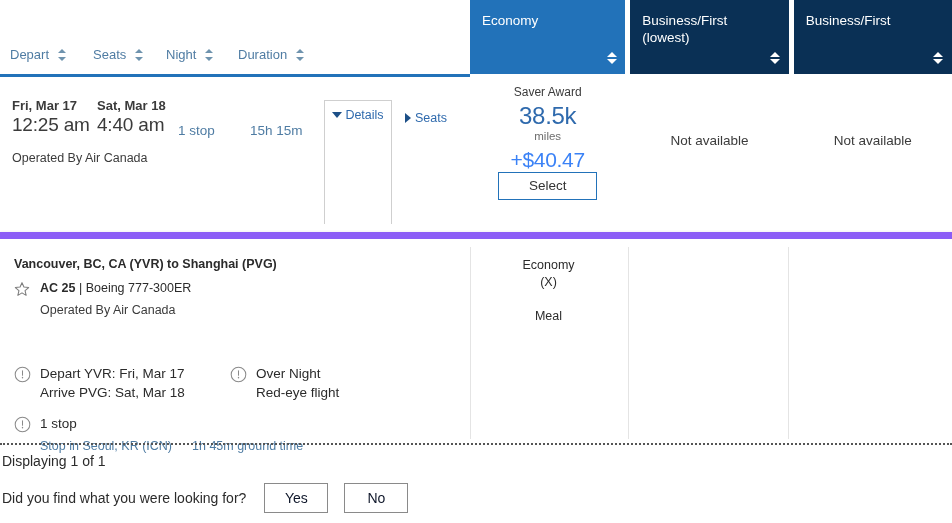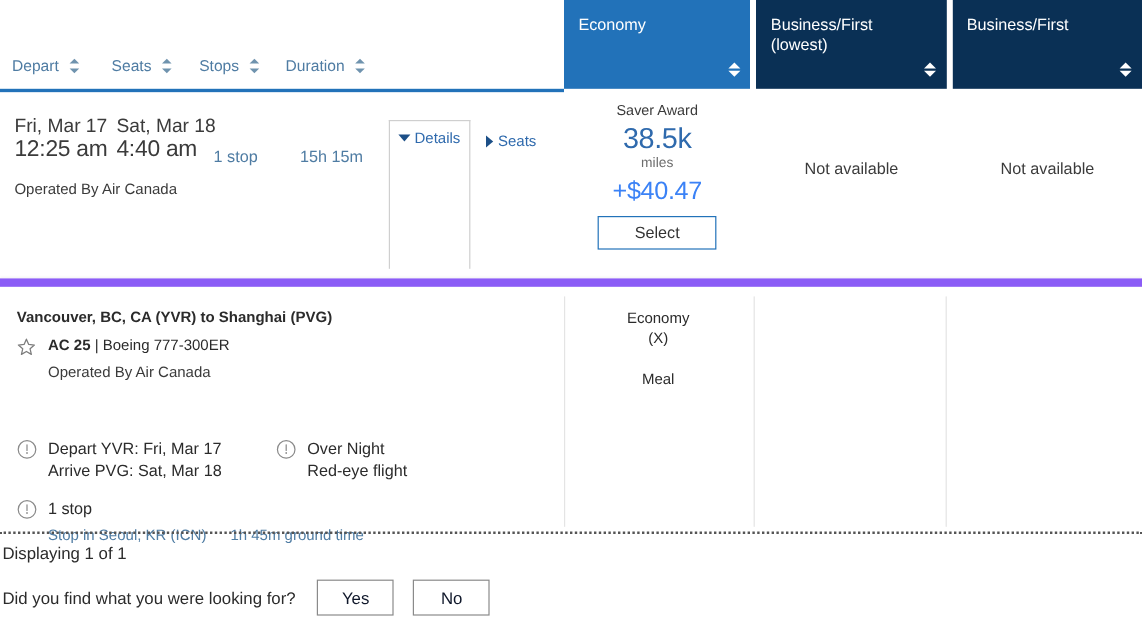--- a/index.html
+++ b/index.html
@@ -123,24 +123,24 @@
     position: absolute;
     top: 22px;
     left: 12px;
     width: 460px;
   }
   .col {
     position: absolute;
     top: 0;
   }
   .date-sm {
-    font-size: 16px;
+    font-size: 13px;
     color: #3b3b3b;
     line-height: 14px;
-    font-weight: normal;
+    font-weight: bold;
   }
   .time-lg {
     font-size: 19px;
     color: #3b3b3b;
     line-height: 24px;
     letter-spacing: -0.2px;
   }
   .col-depart { left: 0; }
   .col-arrive { left: 85px; }
   .col-stops { left: 166px; top: 24px; font-size: 13.5px; color: #4f7ca3; }
@@ -240,21 +240,20 @@
   }
   .award-cash {
     margin-top: 4px;
     font-size: 21px;
     color: #3b82f6;
     line-height: 25px;
     letter-spacing: -0.3px;
   }
   .select-btn {
     display: inline-block;
-    margin-top: 8px;
     padding: 5px 30px;
     border: 1px solid #2272b9;
     background: #ffffff;
     color: #333333;
     font-size: 13.5px;
     font-family: "Liberation Sans", sans-serif;
     cursor: pointer;
     line-height: 16px;
   }
   .not-available {
@@ -439,21 +438,21 @@
   <div class="sort-bar">
     <div class="sort-item" style="left:10px;">
       <span class="lbl">Depart</span>
       <span class="sort-mini"><i class="up"></i><i class="dn"></i></span>
     </div>
     <div class="sort-item" style="left:93px;">
       <span class="lbl">Seats</span>
       <span class="sort-mini"><i class="up"></i><i class="dn"></i></span>
     </div>
     <div class="sort-item" style="left:166px;">
-      <span class="lbl">Stops</span>
+      <span class="lbl">Night</span>
       <span class="sort-mini"><i class="up"></i><i class="dn"></i></span>
     </div>
     <div class="sort-item" style="left:238px;">
       <span class="lbl">Duration</span>
       <span class="sort-mini"><i class="up"></i><i class="dn"></i></span>
     </div>
   </div>
   <div class="hr-blue"></div>
 
   <div class="result-row">

